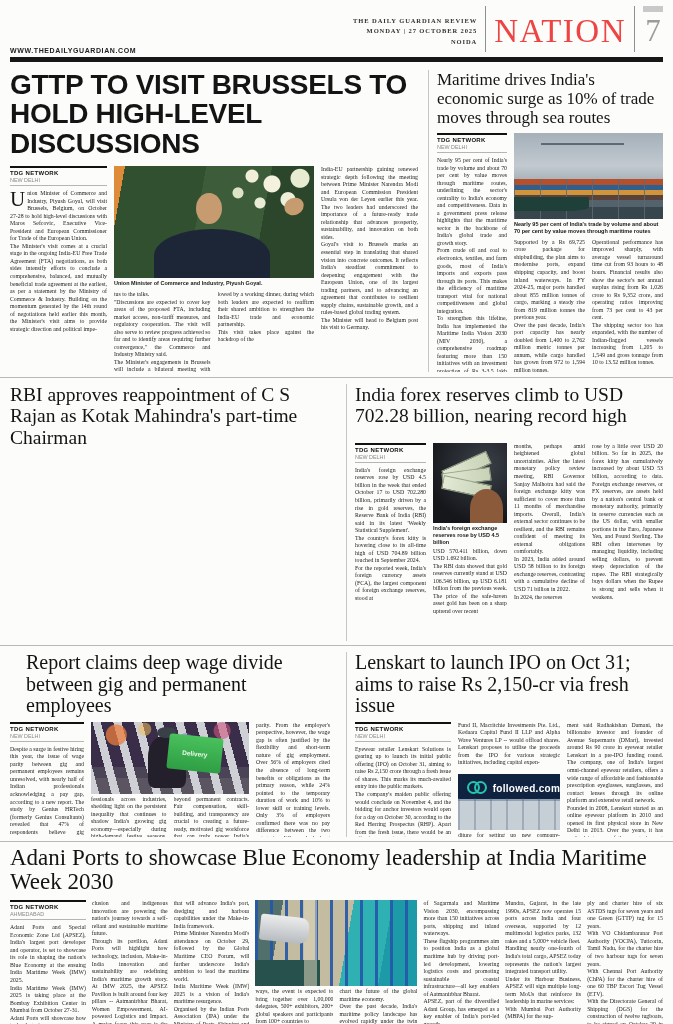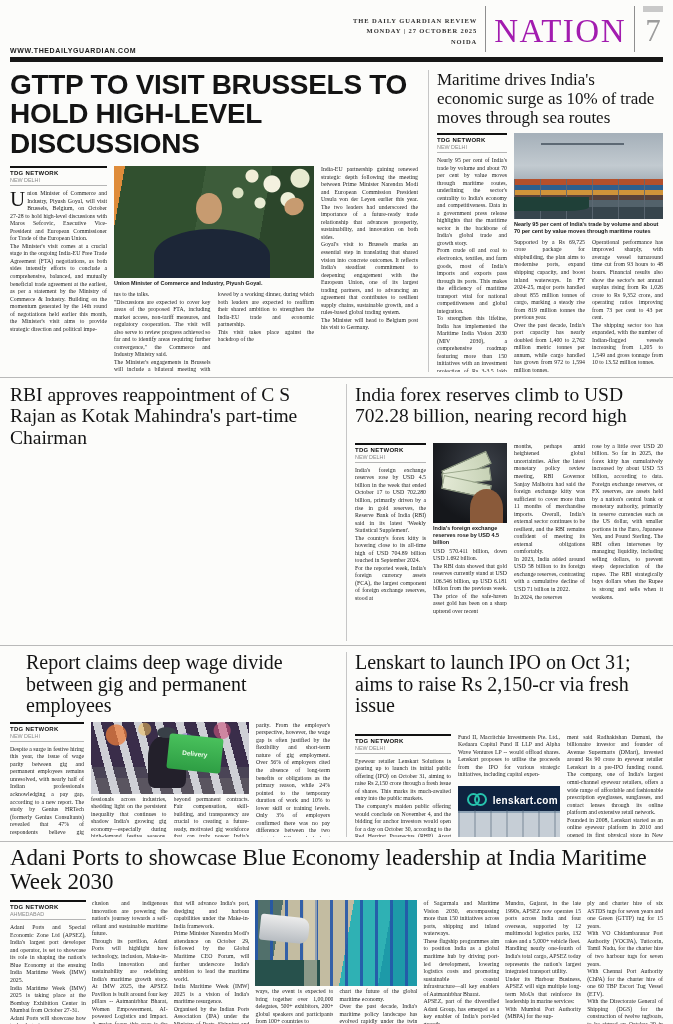--- a/index.html
+++ b/index.html
@@ -5,21 +5,21 @@
   html,body{margin:0;padding:0;background:#e8e8e6;}
   .page{width:673px;height:1024px;background:#fcfcfa;position:relative;margin:0 auto;
         font-family:"Liberation Serif",serif;color:#1b1b1b;overflow:hidden;}
   
   .hdr{height:57px;position:relative;}
   .url{position:absolute;left:10px;bottom:3px;font:700 7px "Liberation Sans",sans-serif;letter-spacing:.6px;color:#222;}
   .hdr-right{position:absolute;right:10px;top:6px;display:flex;align-items:stretch;gap:8px;height:46px;}
   .meta{text-align:right;font:700 6.5px/1.6 "Liberation Serif",serif;letter-spacing:.9px;color:#333;padding-top:10px;}
   .meta div{white-space:nowrap;}
   .vsep{width:1px;background:#8f8f8f;}
-  .section-title{font:400 33px/1 "Liberation Serif",serif;letter-spacing:1.5px;color:#a21caf;padding-top:9px;}
+  .section-title{font:400 33px/1 "Liberation Serif",serif;letter-spacing:1.5px;color:#ef4444;padding-top:9px;}
   .pagenum{font:400 31px/1 "Liberation Serif",serif;color:#9c9c9c;padding-top:9px;position:relative;min-width:20px;text-align:center;}
   .pagenum::before{content:"";position:absolute;top:0;left:0;right:0;height:6px;background:#c9c9c9;}
   .hdr-bar{height:5px;background:#171717;margin:0 10px;}
   
   .bodytxt{font-size:5.8px;line-height:1.3;text-align:justify;white-space:pre-line;overflow:hidden;color:#222;}
   .cap{font:700 5.5px/1.25 "Liberation Sans",sans-serif;color:#161616;padding:2px 0 2px;}
   .by{border-top:2.5px solid #111;border-bottom:.5px solid #b5b5b5;margin-bottom:4px;padding:2px 0 2px;flex:none;}
   .by .n{font:700 6px "Liberation Sans",sans-serif;letter-spacing:.3px;color:#111;}
   .by .l{font:400 5.4px "Liberation Sans",sans-serif;color:#8a8a8a;margin-top:1px;}
   .dc{float:left;font:400 21px/.85 "Liberation Serif",serif;padding:1px 2px 0 0;color:#161616;}
@@ -62,21 +62,21 @@
   .row3{display:flex;padding:6px 10px 0;height:192px;box-sizing:border-box;border-top:1px solid #b9b9b9;margin-top:4px;}
   .wage{width:328px;flex:none;padding-right:8px;display:flex;flex-direction:column;}
   .lens{flex:1;padding-left:8px;display:flex;flex-direction:column;}
   .wage h2{font:500 20px/1.08 "Liberation Serif",serif;margin:0 16px 5px;}
   .w-grid{display:flex;gap:7px;flex:1;overflow:hidden;}
   .wcol{width:74px;flex:none;}
   .wmid{width:158px;flex:none;display:flex;flex-direction:column;overflow:hidden;}
   .ph-delivery{height:72px;}
   .w-sub{display:flex;gap:7px;flex:1;margin-top:2px;overflow:hidden;}
   .w-sub .col{flex:1;}
-  .lens h2{font:500 20px/1.08 "Liberation Serif",serif;margin:0 0 17px;}
+  .lens h2{font:500 20px/1.08 "Liberation Serif",serif;margin:0 0 5px;}
   .l-grid{display:flex;gap:7px;flex:1;overflow:hidden;}
   .l-grid .col{flex:1;}
   .lmid{width:102px;flex:none;display:flex;flex-direction:column;overflow:hidden;}
   .lmid .t1{height:50px;flex:none;}
   .ph-lenskart{height:56px;margin:2px 0;}
   .adani{padding:4px 10px 0;border-top:1px solid #b9b9b9;margin-top:4px;height:186px;box-sizing:border-box;display:flex;flex-direction:column;}
   .adani h2{font:500 23px/1.05 "Liberation Serif",serif;margin:0 0 6px;}
   .a-grid{display:flex;gap:6px;flex:1;overflow:hidden;}
   .a-grid .col{flex:1;}
   .amid{width:162px;flex:none;display:flex;flex-direction:column;overflow:hidden;}
@@ -341,21 +341,21 @@
             <div class="l">NEW DELHI</div>
           </div>
           <div class="bodytxt">Eyewear retailer Lenskart Solutions is gearing up to launch its initial public offering (IPO) on October 31, aiming to raise Rs 2,150 crore through a fresh issue of shares. This marks its much-awaited entry into the public markets.
 The company's maiden public offering would conclude on November 4, and the bidding for anchor investors would open for a day on October 30, according to the Red Herring Prospectus (RHP). Apart from the fresh issue, there would be an offer-for-sale (OFS) component, in which promoters and investors would offload over 12.75 crore equity shares. As a part of the OFS, promoters -- Peyush Bansal, Neha Bansal, Amit Chaudhary and Sumeet Kapahi; and investors -- SVF II Lightbulb (Cayman) Ltd, Schroders Capital Private Equity Asia Mauritius Ltd, PI Opportunities</div>
         </div>
         <div class="lmid">
           <div class="bodytxt t1">Fund II, Macritchie Investments Pte. Ltd., Kedaara Capital Fund II LLP and Alpha Wave Ventures LP -- would offload shares. Lenskart proposes to utilise the proceeds from the IPO for various strategic initiatives, including capital expen-</div>
           <div class="photo ph-lenskart">
             <div class="lk-band"></div>
             <div class="lk-logo"></div>
-            <div class="lk-brand">lenskart.com</div>
+            <div class="lk-brand">followed.com</div>
           </div>
           <div class="bodytxt" style="flex:1">diture for setting up new company-operated, company-owned (CoCo) stores in India; payments related to lease, rent, and license agreements for these CoCo stores; investments in technology and cloud infrastructure; brand marketing and business promotion to enhance brand awareness; potential unidentified inorganic acquisitions; and general corporate purposes. Last week, people familiar with the develop-</div>
         </div>
         <div class="col">
             <div class="bodytxt">ment said Radhakishan Damani, the billionaire investor and founder of Avenue Supermarts (DMart), invested around Rs 90 crore in eyewear retailer Lenskart in a pre-IPO funding round. The company, one of India's largest omni-channel eyewear retailers, offers a wide range of affordable and fashionable prescription eyeglasses, sunglasses, and contact lenses through its online platform and extensive retail network.
 Founded in 2008, Lenskart started as an online eyewear platform in 2010 and opened its first physical store in New Delhi in 2013. Over the years, it has evolved into one of the country's most prominent consumer brands in eyewear. The company has a presence across metro, Tier-1, and Tier-2 cities, as well as international operations in Southeast Asia and the Middle East. Lenskart will make its debut on the stock exchanges on November 10.</div>
           </div>
       </div>
     </div>
   </div>

